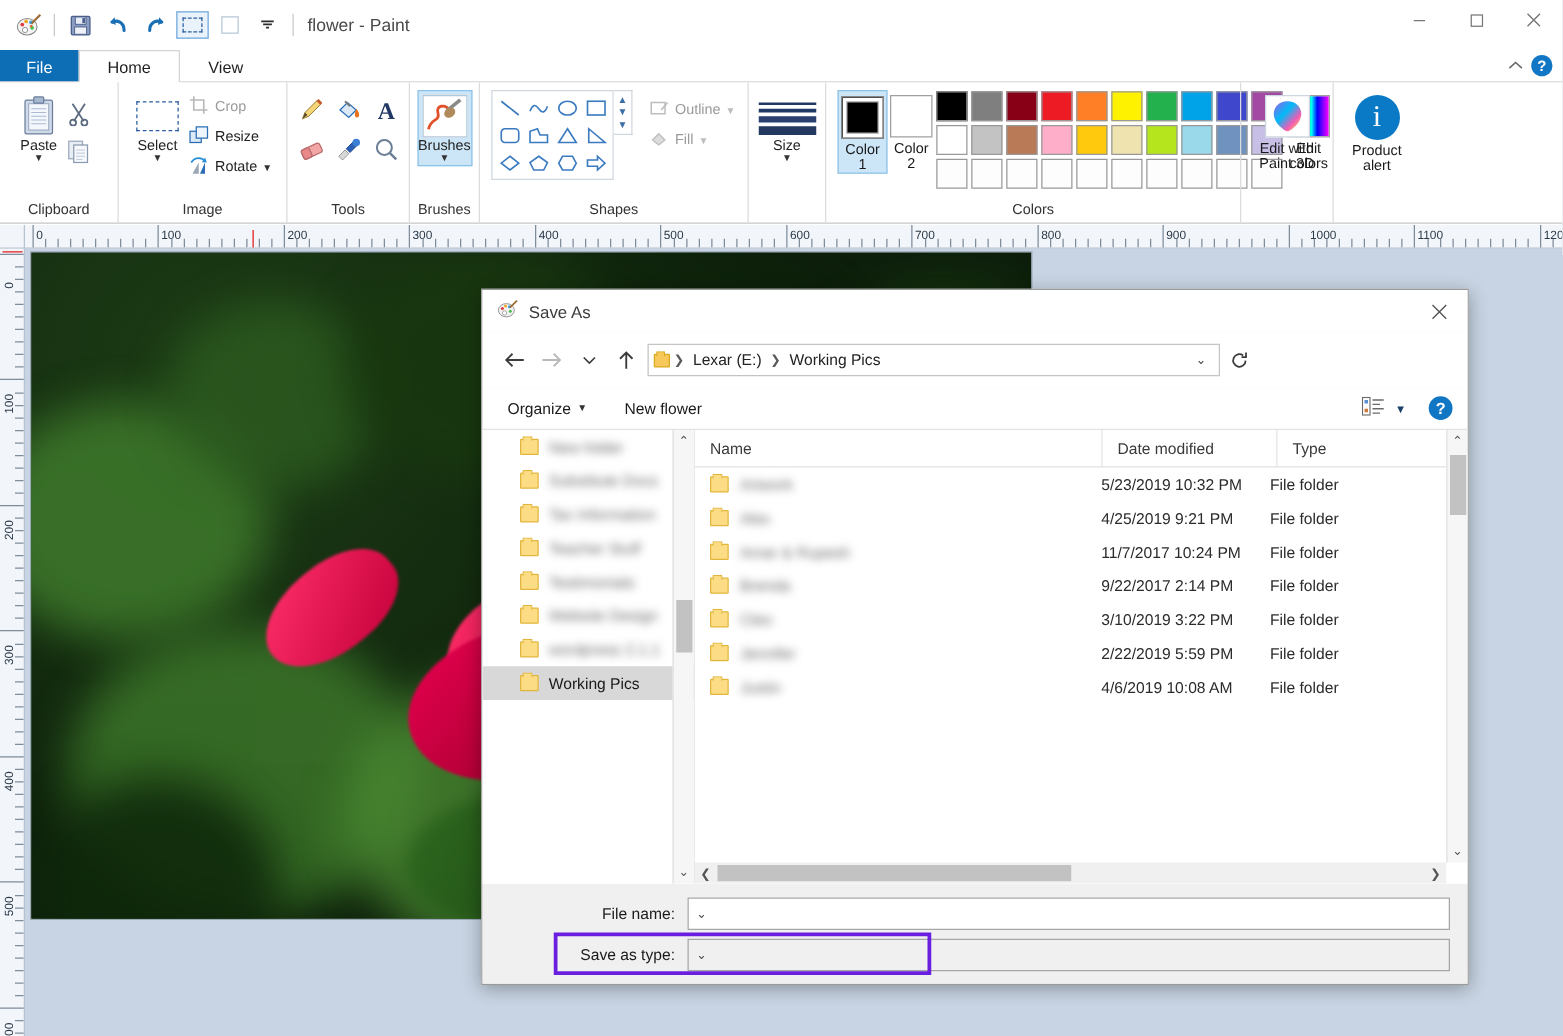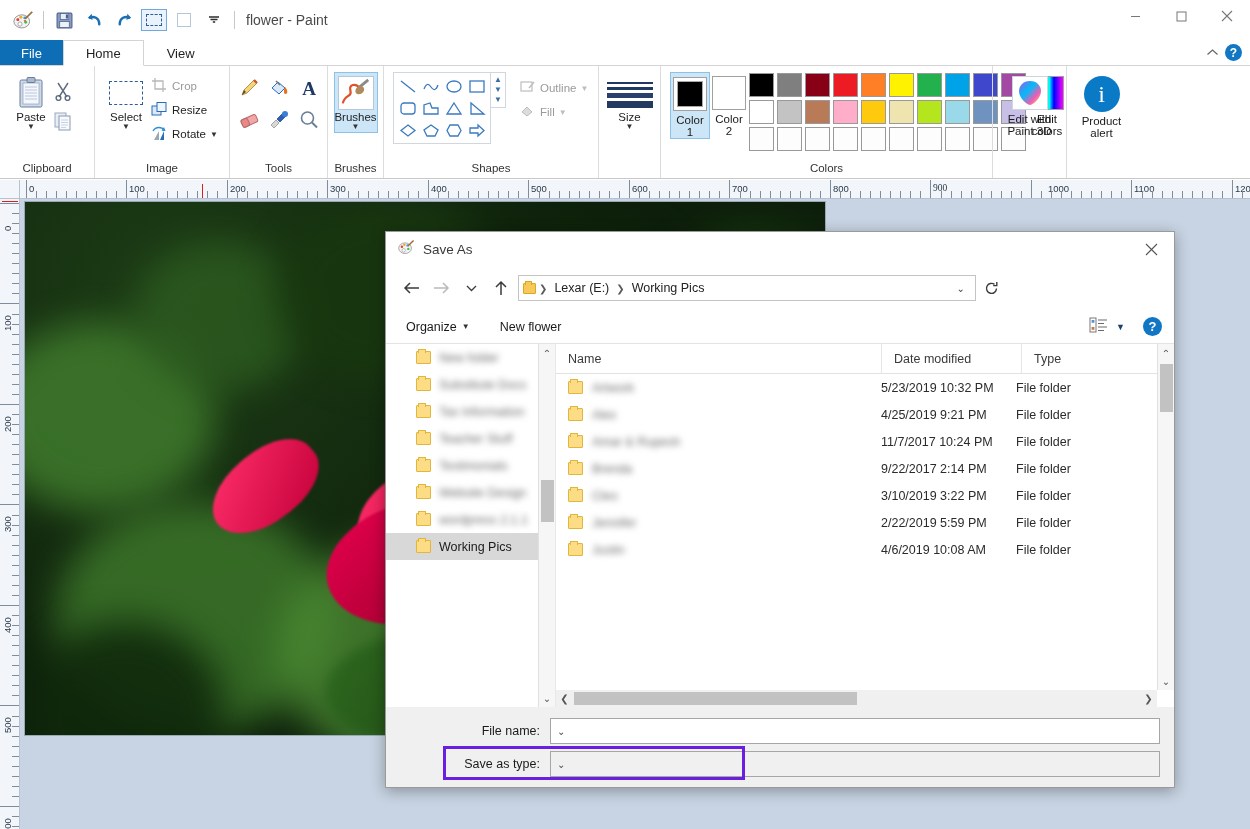--- a/index.html
+++ b/index.html
@@ -805,21 +805,21 @@
     <div class="rt" style="left: 820px; width: 1px; top: 11px; height: 7px;"></div>
     <div class="rt" style="left: 830px; width: 1px; top: 11px; height: 7px;"></div>
     <div class="rt" style="left: 840px; width: 1px; top: 11px; height: 7px;"></div>
     <div class="rt" style="left: 850px; width: 1px; top: 11px; height: 7px;"></div>
     <div class="rt" style="left: 860px; width: 1px; top: 11px; height: 7px;"></div>
     <div class="rt" style="left: 870px; width: 1px; top: 11px; height: 7px;"></div>
     <div class="rt" style="left: 880px; width: 1px; top: 11px; height: 7px;"></div>
     <div class="rt" style="left: 890px; width: 1px; top: 11px; height: 7px;"></div>
     <div class="rt" style="left: 900px; width: 1px; top: 11px; height: 7px;"></div>
     <div class="rt" style="left: 910px; width: 1px; top: 0px; height: 19px;"></div>
-    <div class="rlabel" style="left: 913px; top: 3px; font-family: Liberation Serif, serif;">900</div>
+    <div class="rlabel" style="left: 913px; top: 3px;">900</div>
     <div class="rt" style="left: 921px; width: 1px; top: 11px; height: 7px;"></div>
     <div class="rt" style="left: 931px; width: 1px; top: 11px; height: 7px;"></div>
     <div class="rt" style="left: 941px; width: 1px; top: 11px; height: 7px;"></div>
     <div class="rt" style="left: 951px; width: 1px; top: 11px; height: 7px;"></div>
     <div class="rt" style="left: 961px; width: 1px; top: 11px; height: 7px;"></div>
     <div class="rt" style="left: 971px; width: 1px; top: 11px; height: 7px;"></div>
     <div class="rt" style="left: 981px; width: 1px; top: 11px; height: 7px;"></div>
     <div class="rt" style="left: 991px; width: 1px; top: 11px; height: 7px;"></div>
     <div class="rt" style="left: 1001px; width: 1px; top: 11px; height: 7px;"></div>
     <div class="rt" style="left: 1011px; width: 1px; top: 0px; height: 19px;"></div>

